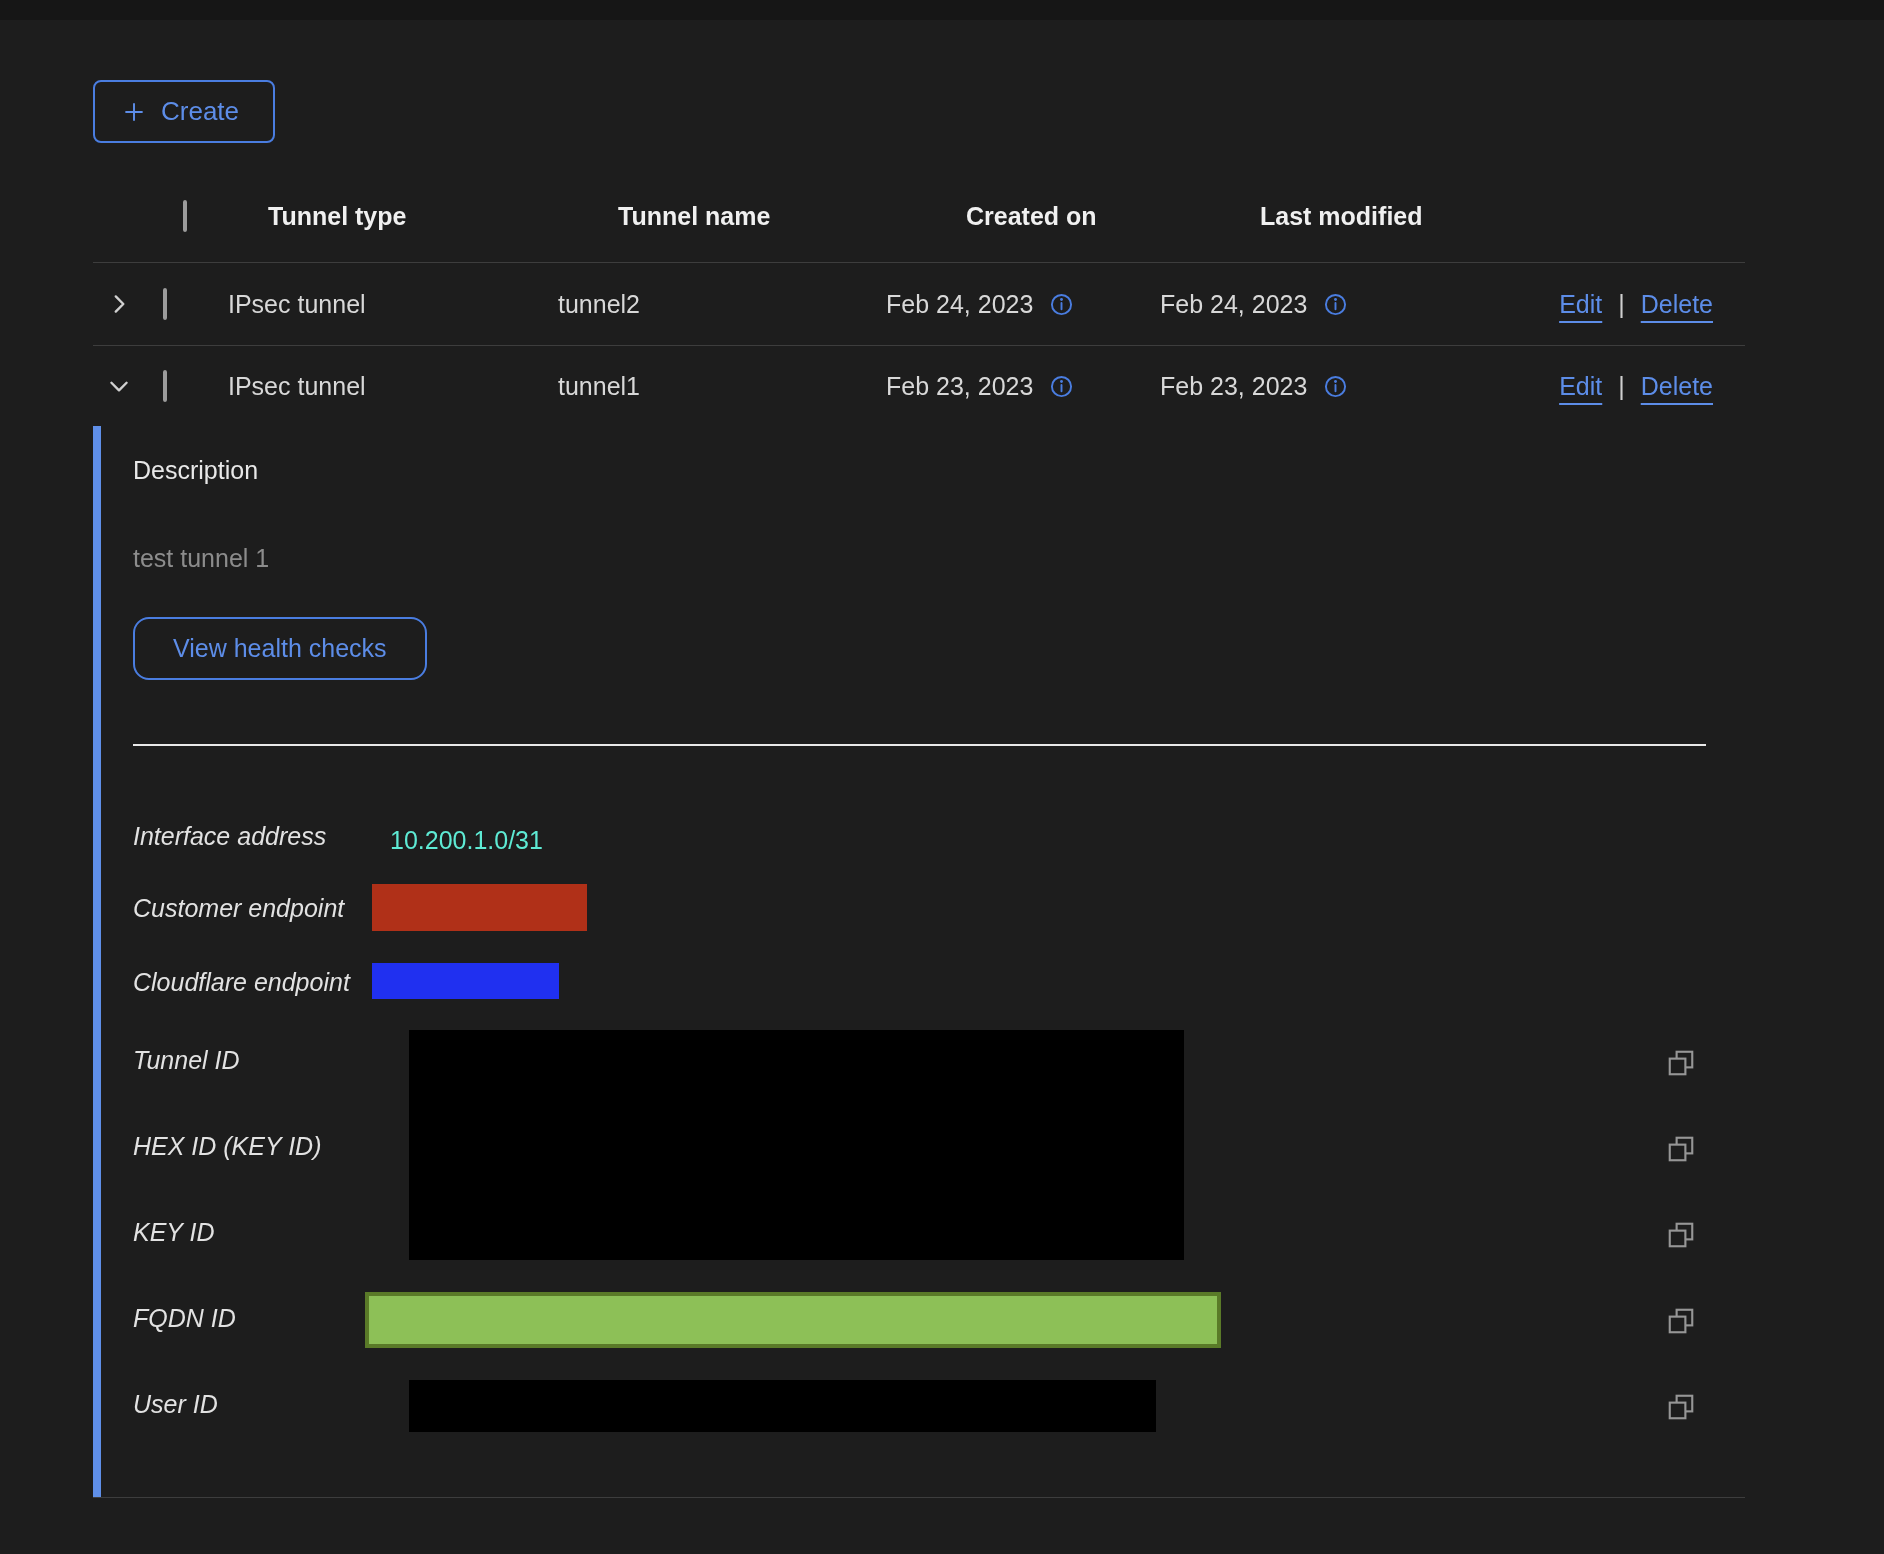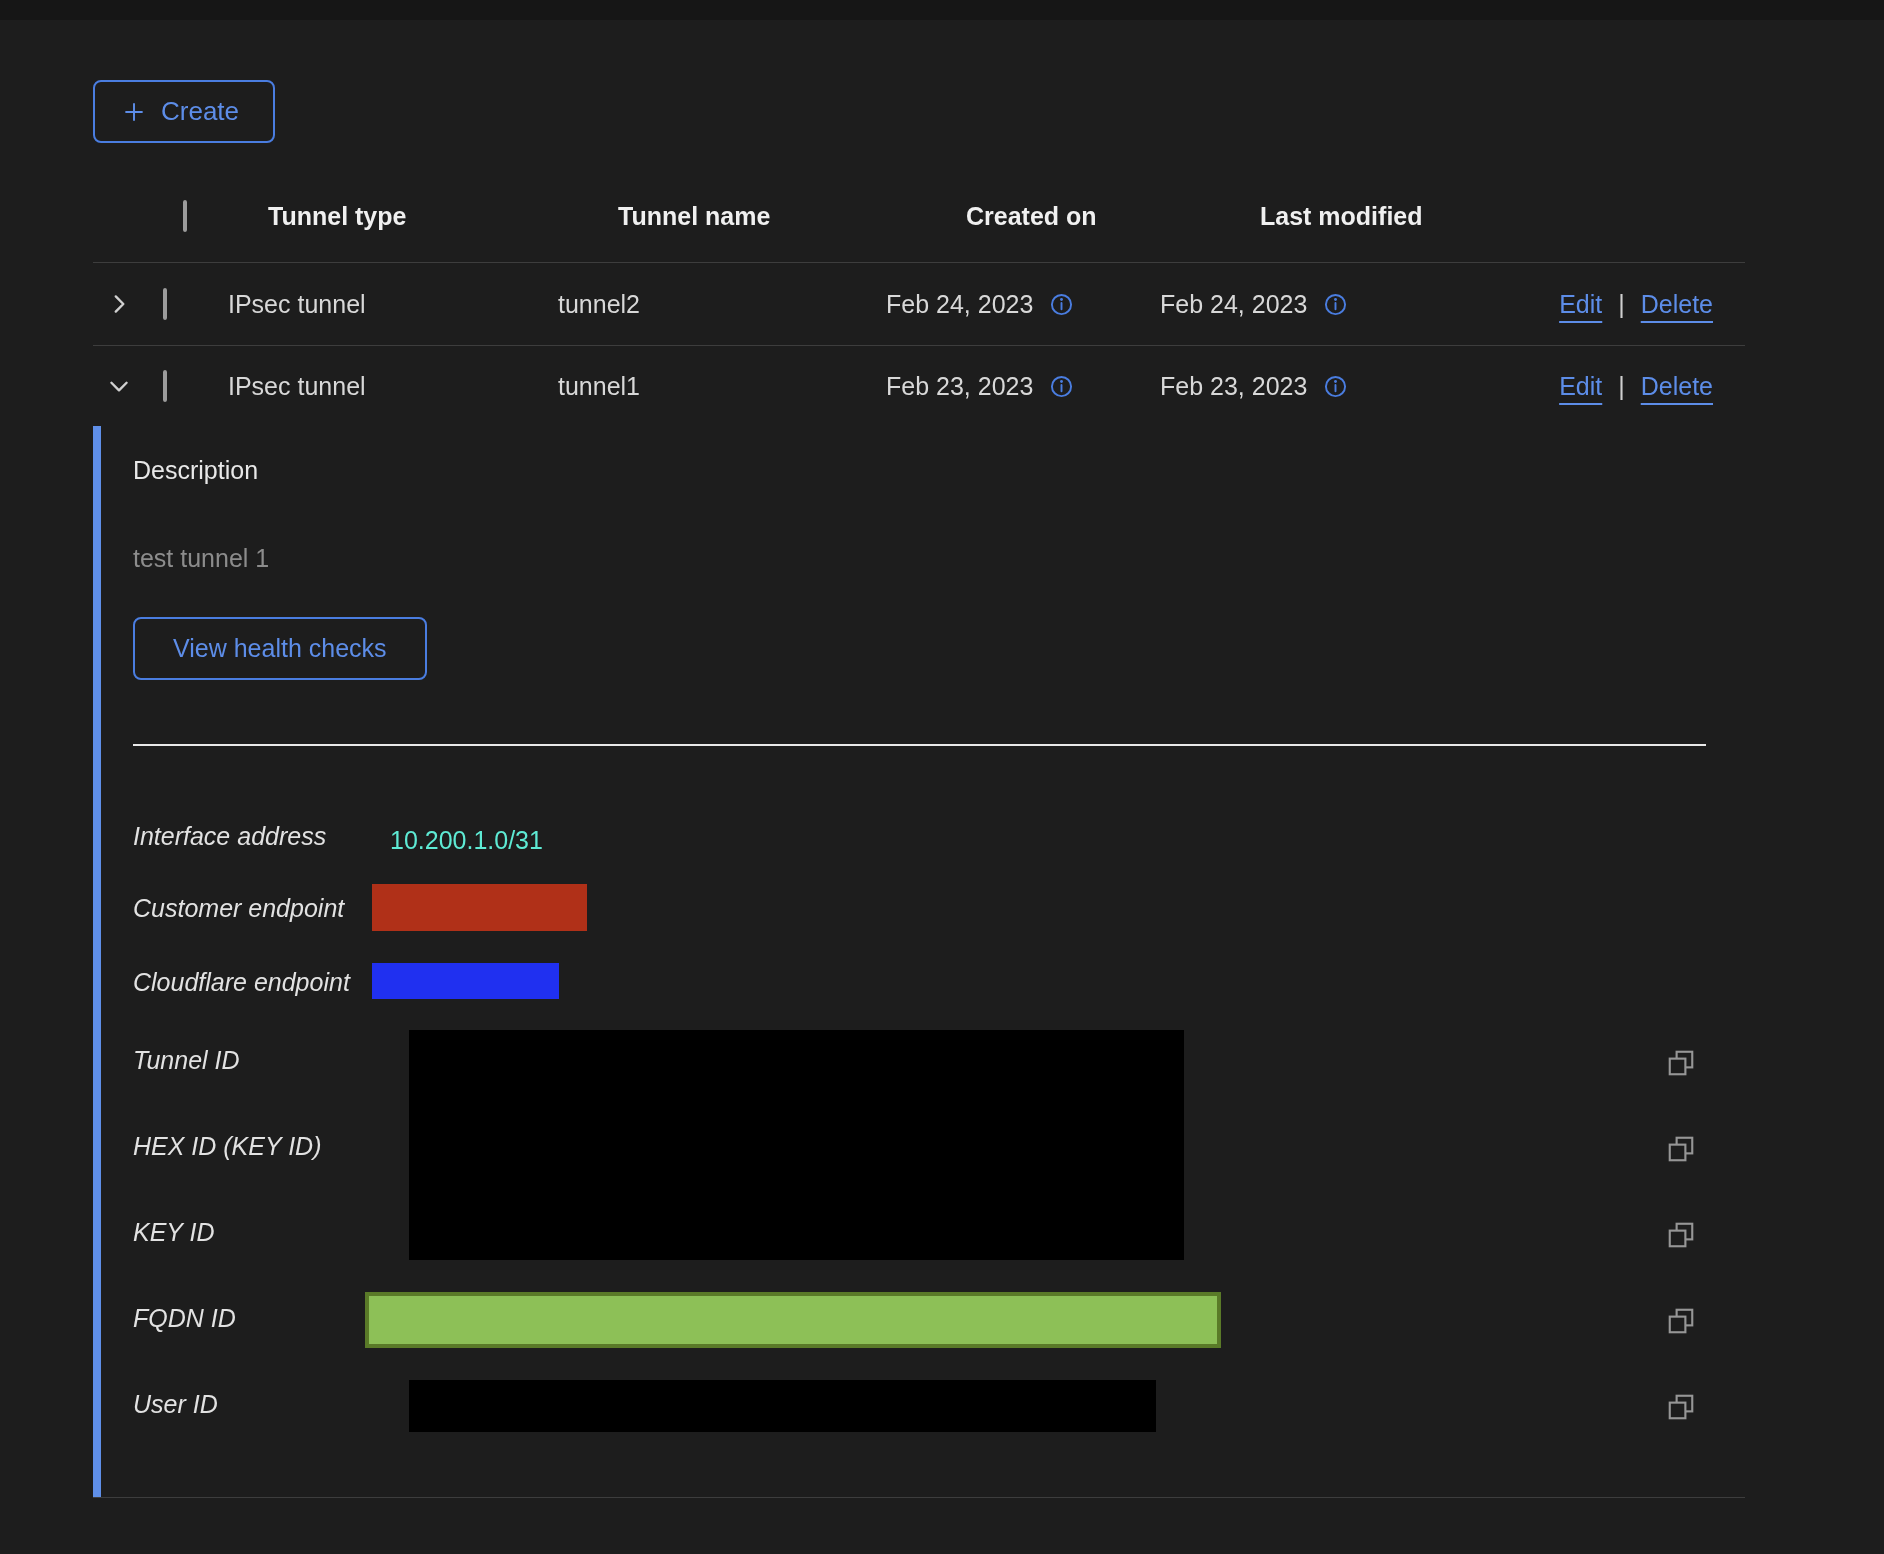--- a/index.html
+++ b/index.html
@@ -46,21 +46,21 @@
   
   .panel {
     position:absolute; left:93px; top:406px; width:1652px; height:1072px;
     border-bottom:1px solid var(--table-border,#3d3d3d);
   }
   .panel-bar { position:absolute; left:0; top:0; width:8px; height:100%; background:var(--expander-bar,#5f8fe8); }
   .desc-label { position:absolute; left:40px; top:30px; color:#e8e8e8; font-weight:500; }
   .desc-value { position:absolute; left:40px; top:118px; color:var(--text-muted,#8c8c8c); }
   .health-btn {
     position:absolute; left:40px; top:191px; height:63px; padding:0 38px;
-    background:transparent; border:2px solid var(--border-blue,#4a7de0); border-radius:8px;
+    background:transparent; border:2px solid var(--border-blue,#4a7de0); border-radius:16px;
     color:var(--accent-blue,#5d8de8); font-size:25px; font-family:"Liberation Sans", sans-serif; cursor:pointer;
   }
   .light-divider { position:absolute; left:40px; top:318px; width:1573px; height:2px; background:var(--divider-light,#e9e9e9); }
   .field { position:absolute; left:40px; height:34px; display:flex; align-items:flex-start; color:#e2e2e2;font-style:italic; }
   .field-value { position:absolute; left:297px; color:#5eead4; }
   .redact { position:absolute; }
   .r-red   { left:279px; top:458px; width:215px; height:47px; background:var(--redaction-red,#b03018); }
   .r-blue  { left:279px; top:537px; width:187px; height:36px; background:var(--redaction-blue,#2030f0); }
   .r-black-group { left:316px; top:604px; width:775px; height:230px; background:var(--redaction-black,#000); }
   .r-green { left:272px; top:866px; width:856px; height:56px;

